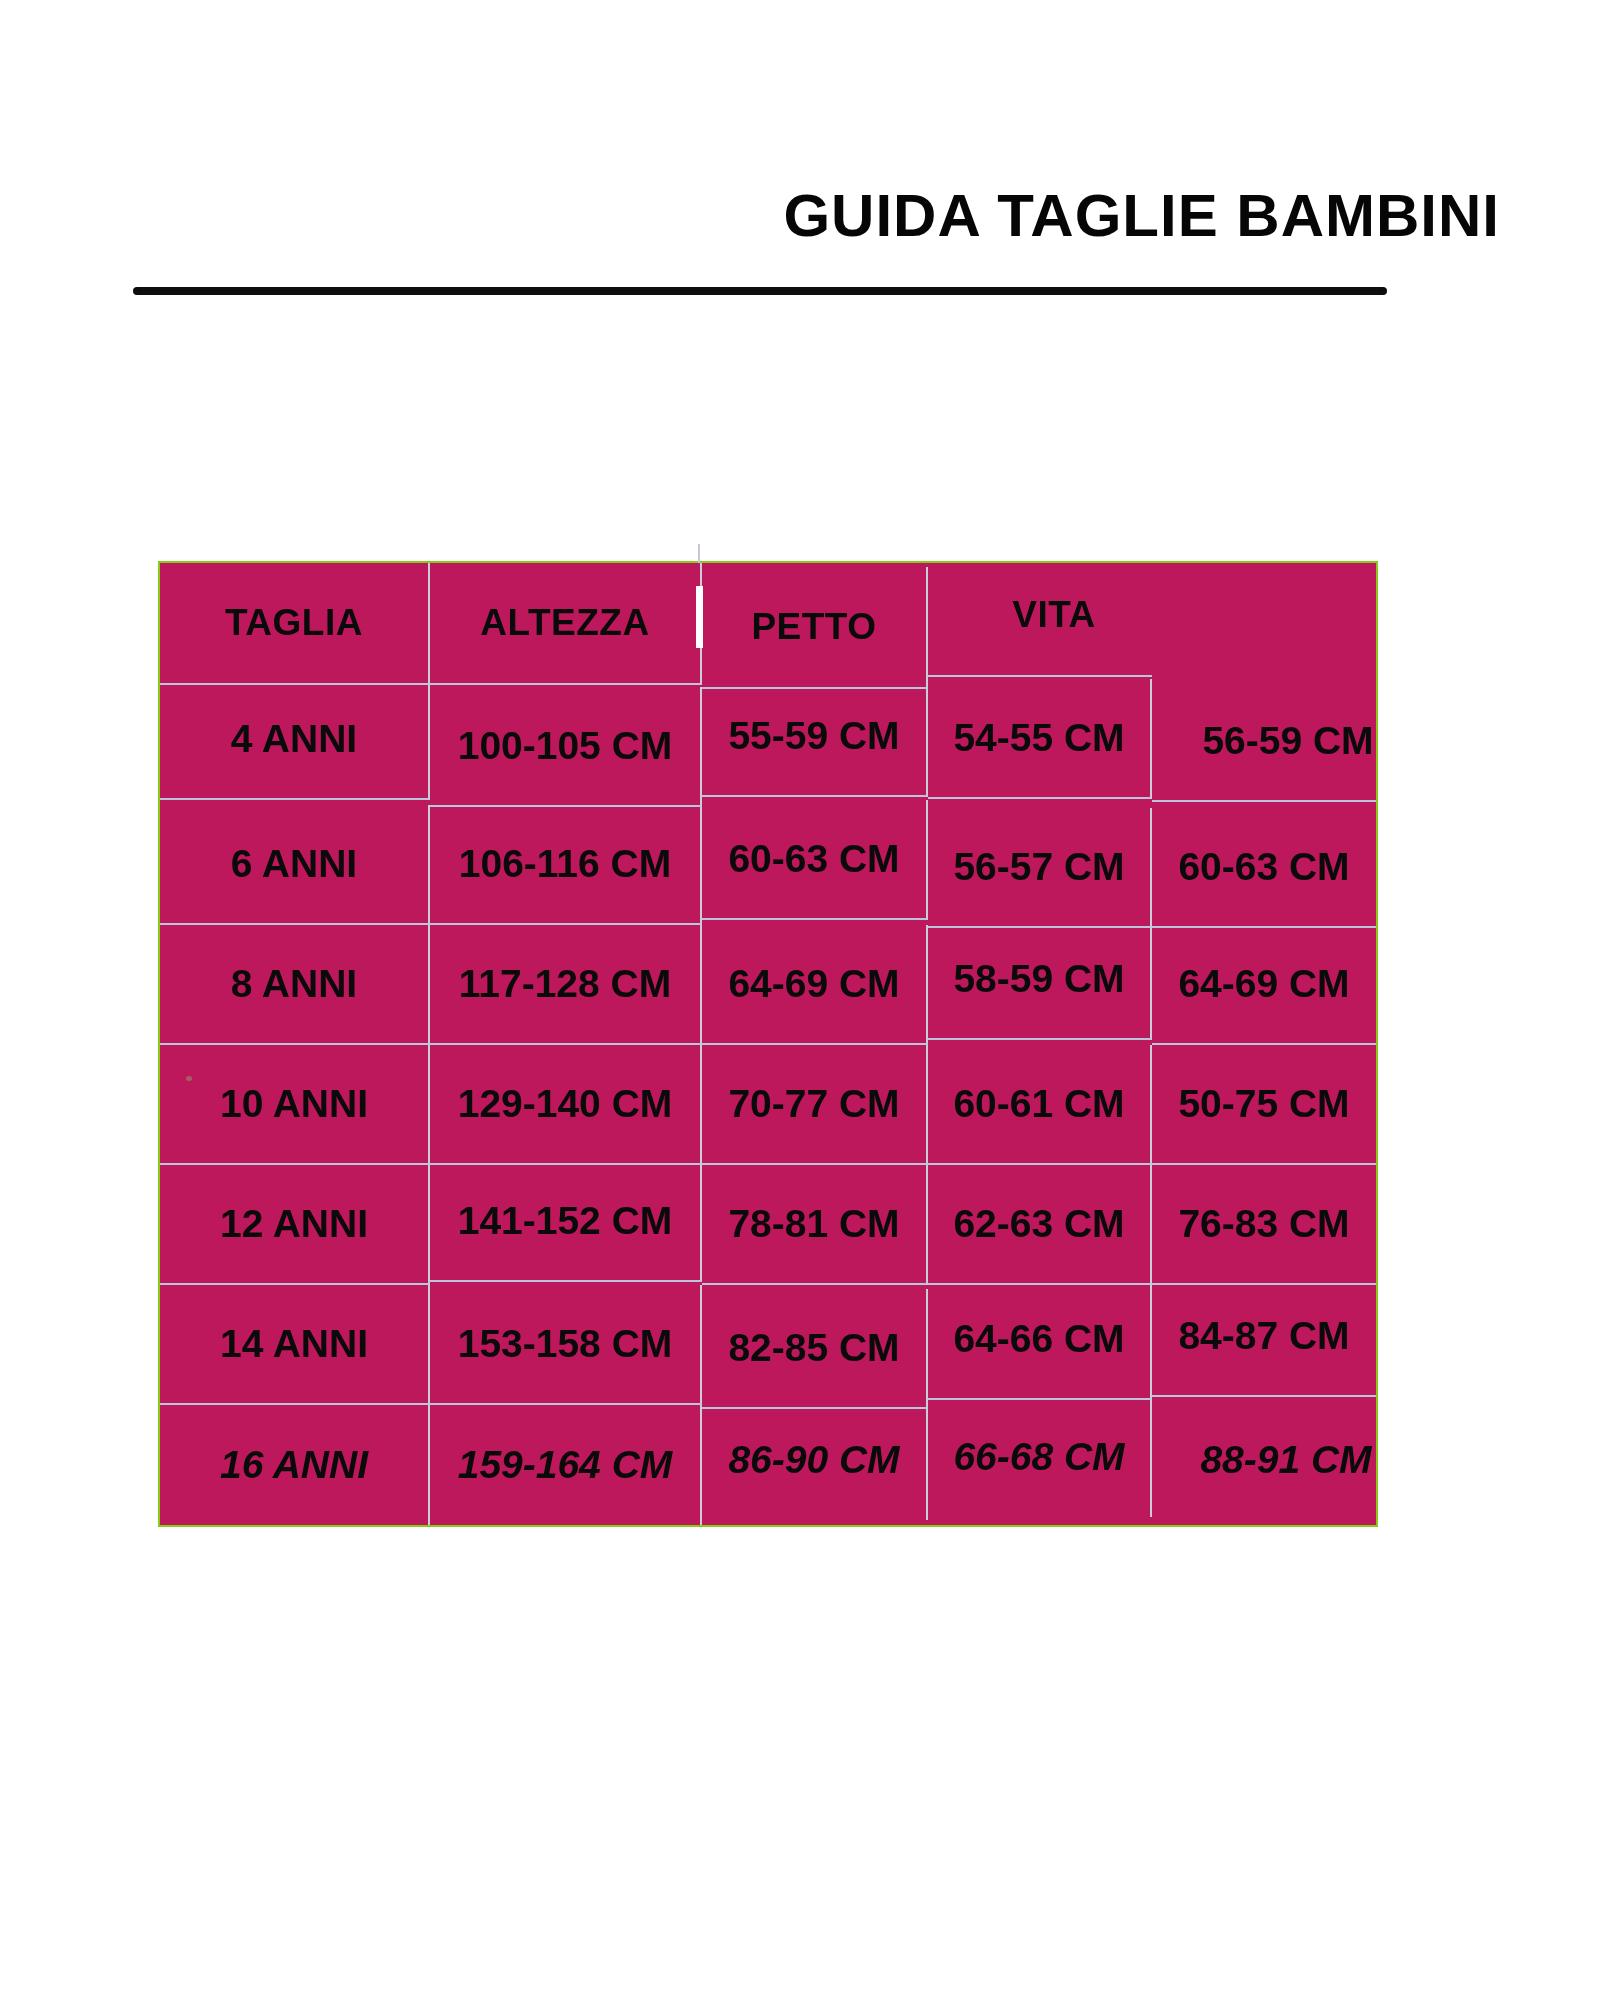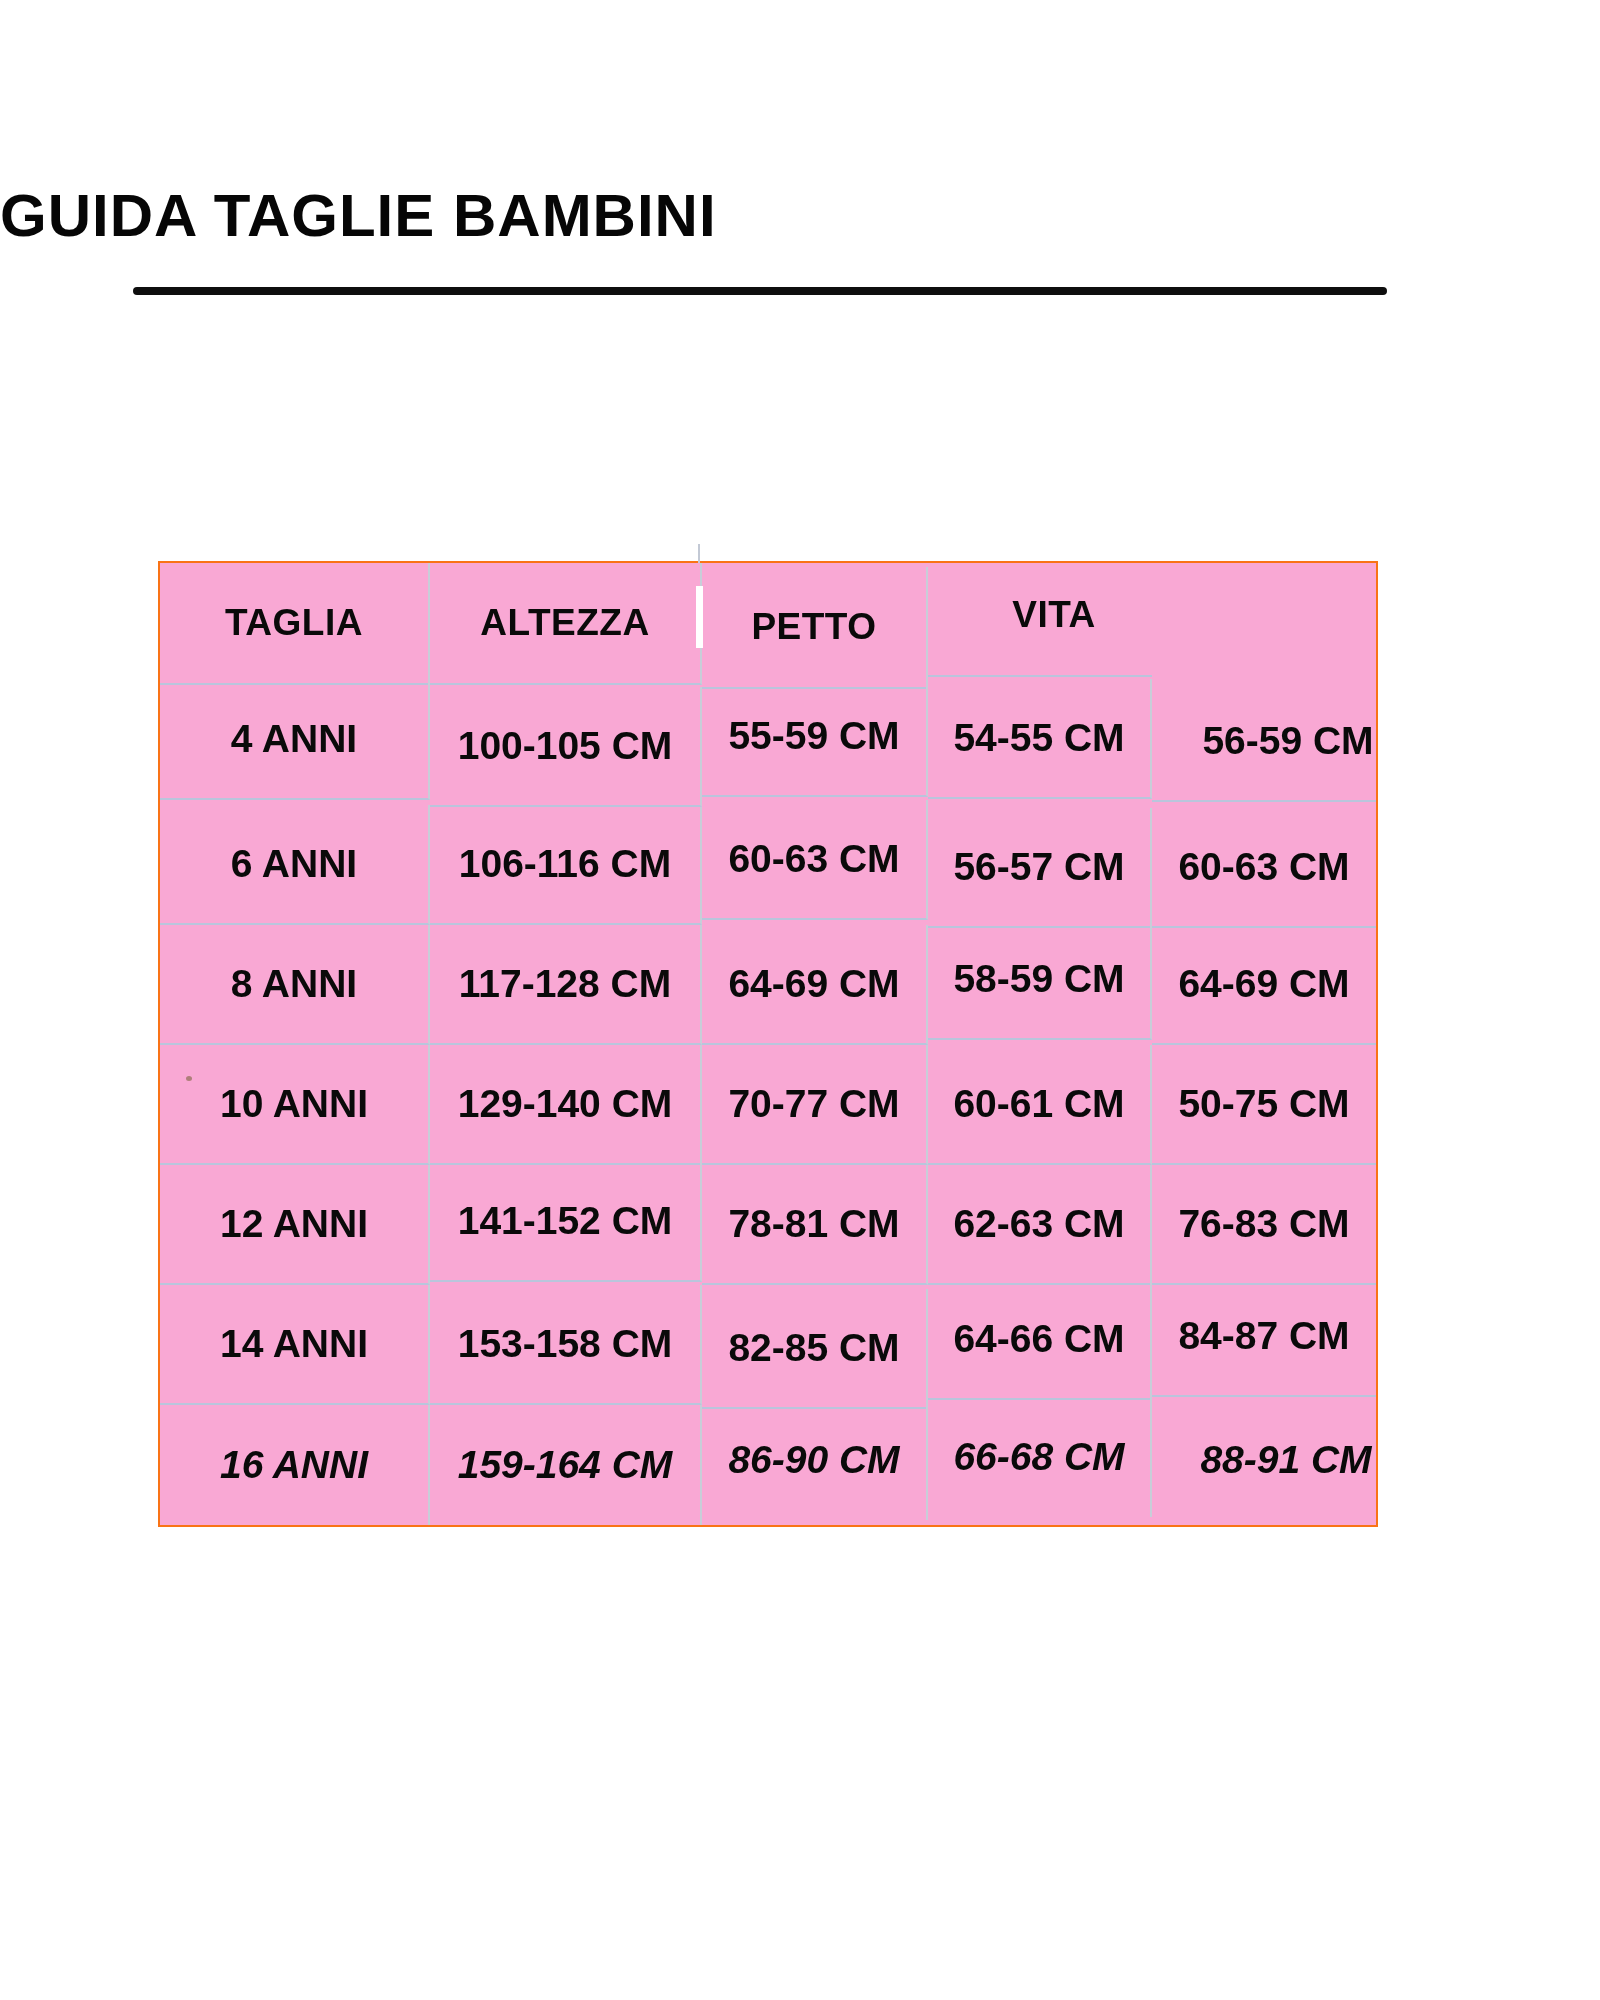--- a/index.html
+++ b/index.html
@@ -11,43 +11,43 @@
     font-family: "Liberation Sans", "DejaVu Sans", sans-serif;
     color: #0a0a0a;
     overflow: hidden;
   }
   .title {
     position: absolute;
     top: 186px;
     left: 0;
     width: 1500px;
     margin: 0;
-    text-align: left;
+    text-align: right;
     font-size: 60px;
     line-height: 60px;
     font-weight: 700;
     letter-spacing: 1px;
     color: #060606;
   }
   .rule {
     position: absolute;
     top: 287px;
     left: 133px;
     width: 1254px;
     height: 8px;
     background: #0e0e0e;
     border-radius: 4px;
   }
   .size-table {
     position: absolute;
     top: 561px;
     left: 158px;
     width: 1216px;
-    border: 2px solid #f97316;
-    background: #f9a8d4;
+    border: 2px solid #84cc16;
+    background: #be185d;
   }
   .row {
     display: grid;
     grid-template-columns: 270px 272px 226px 224px 224px;
     height: 120px;
   }
   .header-row { height: 122px; }
   .cell {
     display: flex;
     align-items: center;

